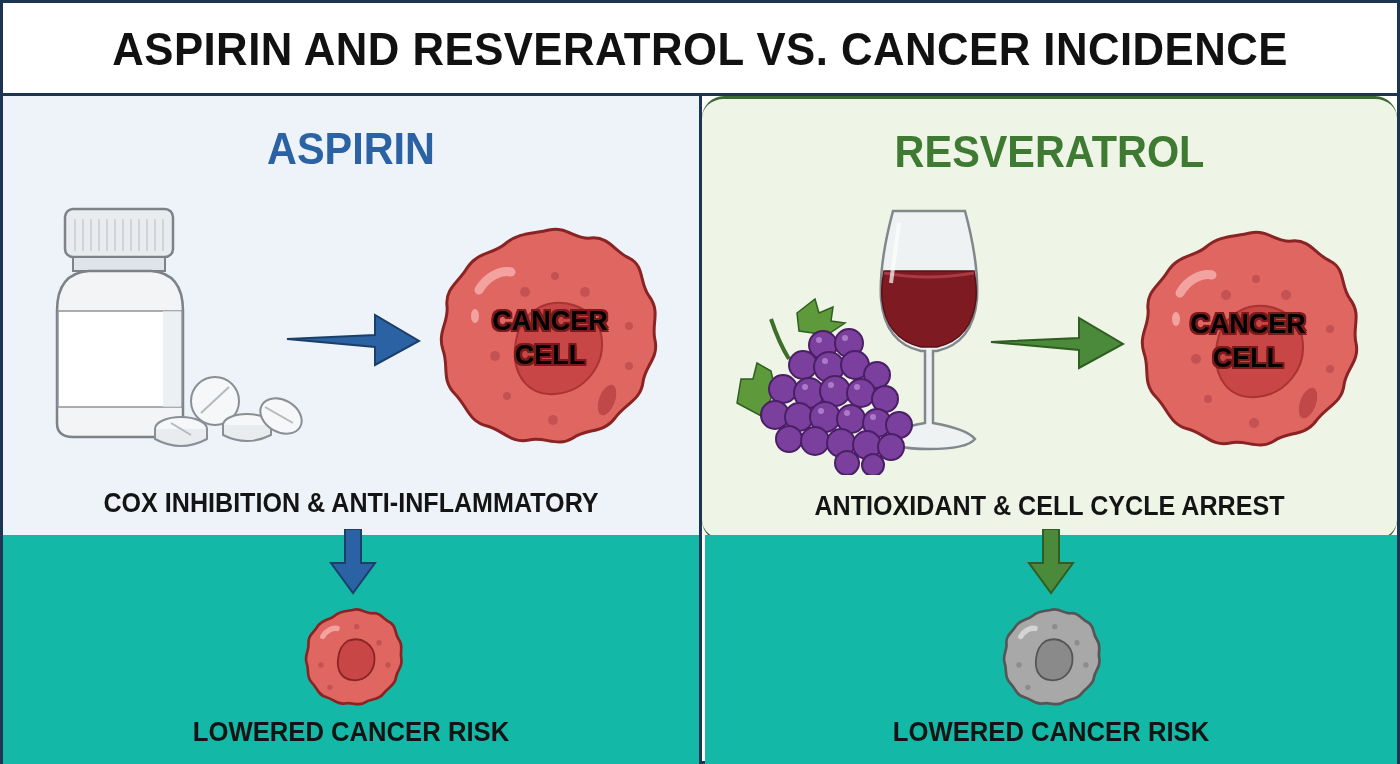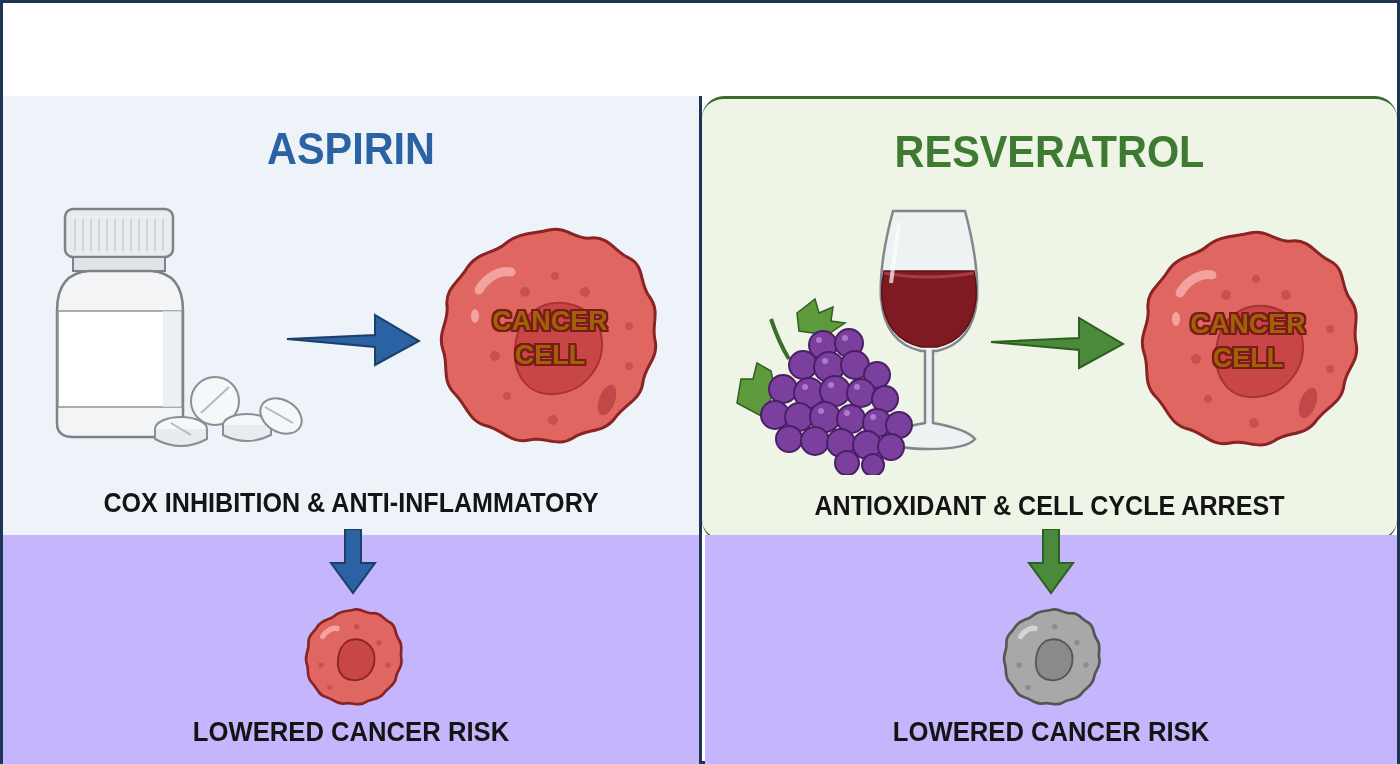--- a/index.html
+++ b/index.html
@@ -43,42 +43,45 @@
     .panel-left h2 { color: #2a62a3; }
     .panel-right h2 { color: #3f7a32; }
 
     .mech {
       position: absolute; top: 392px; left: 0; width: 100%;
       text-align: center; font-size: 27px; font-weight: 700; color: #141414;
       transform: scaleX(0.93);
     }
 
     .bottom {
-      position: absolute; top: 532px; height: 229px; background: #c4b5fd;
+      position: absolute; top: 532px; height: 229px; background: #14b8a6;
     }
     .bottom-left { left: 0; width: 699px; border-right: 3px solid #1c3552; }
     .bottom-right { left: 702px; width: 692px; }
     .result {
       position: absolute; top: 182px; left: 0; width: 100%;
       text-align: center; font-size: 27px; font-weight: 700; color: #141414;
       transform: scaleX(0.95);
     }
 
     .abs { position: absolute; }
     .cell-label {
-      position: absolute; text-align: center; font-weight: 700; color: #a16207;
+      position: absolute; text-align: center; font-weight: 700; color: #000000;
       font-size: 27px; line-height: 34px;
       text-shadow: -2px -2px 0 #7a1a1a, 2px -2px 0 #7a1a1a, -2px 2px 0 #7a1a1a, 2px 2px 0 #7a1a1a, 0 2px 0 #7a1a1a, 0 -2px 0 #7a1a1a, 2px 0 0 #7a1a1a, -2px 0 0 #7a1a1a;
     }
   </style>
 </head>
 <body>
 
 <div class="frame">
 
+  <div class="title-bar">
+    <h1>ASPIRIN AND RESVERATROL VS. CANCER INCIDENCE</h1>
+  </div>
 
   <div class="panel panel-left">
     <h2>ASPIRIN</h2>
 
     <svg class="abs" style="left:40px; top:105px;" width="270" height="250" viewBox="0 0 270 250">
 
       <rect x="22" y="8" width="108" height="48" rx="8" fill="#e9ecef" stroke="#7d8288" stroke-width="2.5"></rect>
       <g stroke="#c7ccd1" stroke-width="1.5">
         <line x1="32" y1="18" x2="32" y2="50"></line>
           <line x1="40" y1="18" x2="40" y2="50"></line>

